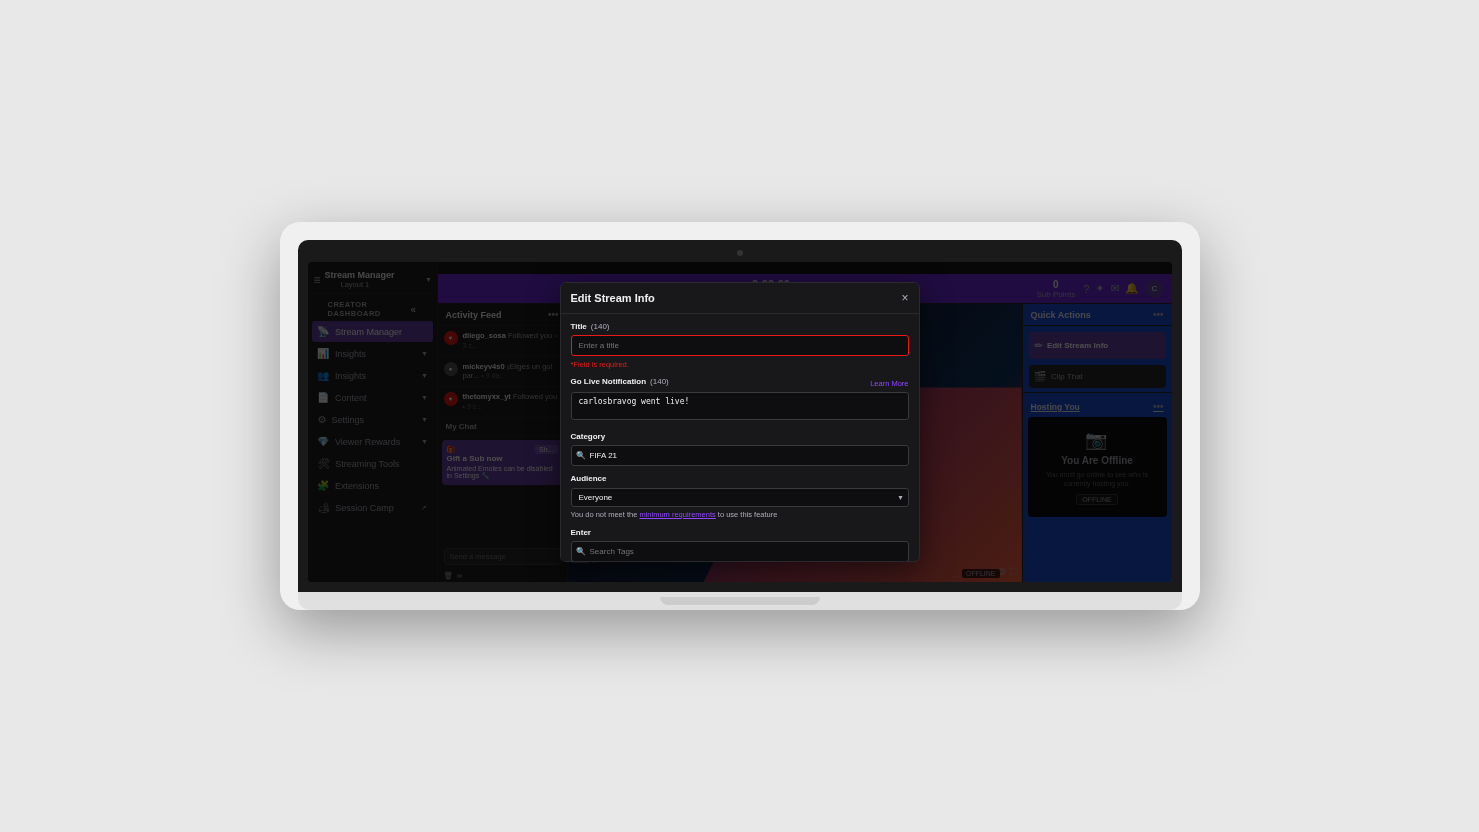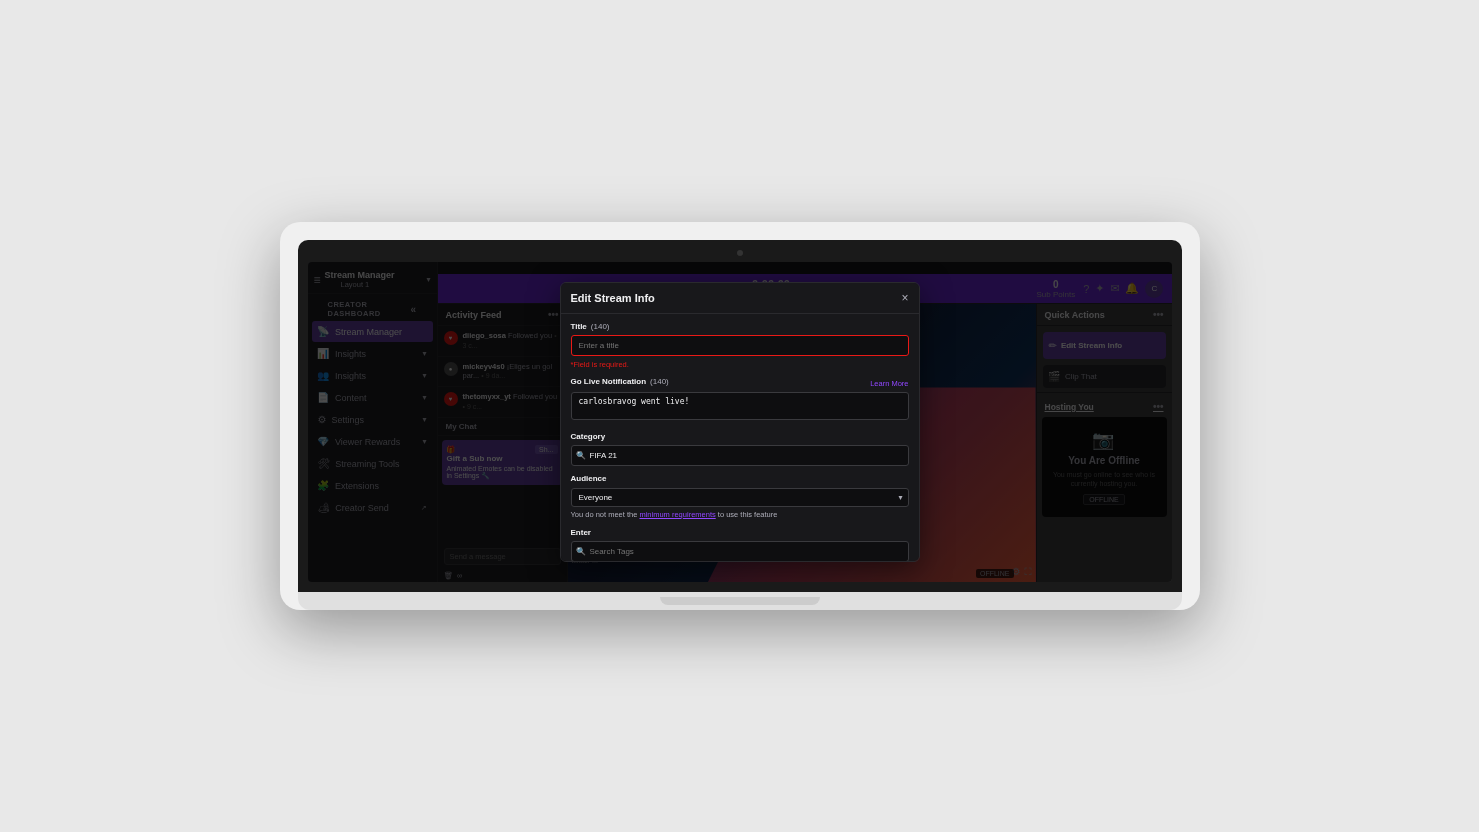--- a/index.html
+++ b/index.html
@@ -303,22 +303,22 @@
       right: 22px;
       background: rgba(0,0,0,0.7);
       color: #adadb8;
       font-size: 7px;
       padding: 1px 4px;
       border-radius: 2px;
     }
 
     
     .right-panel {
-      width: 136px;
-      background: #404040;
+      width: 150px;
+      background: #1d4ed8;
       border-left: 1px solid #2a2a2e;
       flex-shrink: 0;
       display: flex;
       flex-direction: column;
     }
     .quick-actions-header {
       padding: 5px 8px;
       font-size: 9px;
       font-weight: 600;
       color: #efeff1;
@@ -583,21 +583,21 @@
             <div class="nav-item">
               <span class="nav-item-icon">🛠</span>
               <span class="nav-item-label">Streaming Tools</span>
             </div>
             <div class="nav-item">
               <span class="nav-item-icon">🧩</span>
               <span class="nav-item-label">Extensions</span>
             </div>
             <div class="nav-item">
               <span class="nav-item-icon">🏕</span>
-              <span class="nav-item-label">Creator Send</span>
+              <span class="nav-item-label">Session Camp</span>
               <span style="font-size:7px;color:#adadb8;">↗</span>
             </div>
           </div>
         </div>
 
         <div class="middle-section">
 
           <div class="topbar">
             <div style="width:60px;"></div>
             <div style="text-align:center;">

